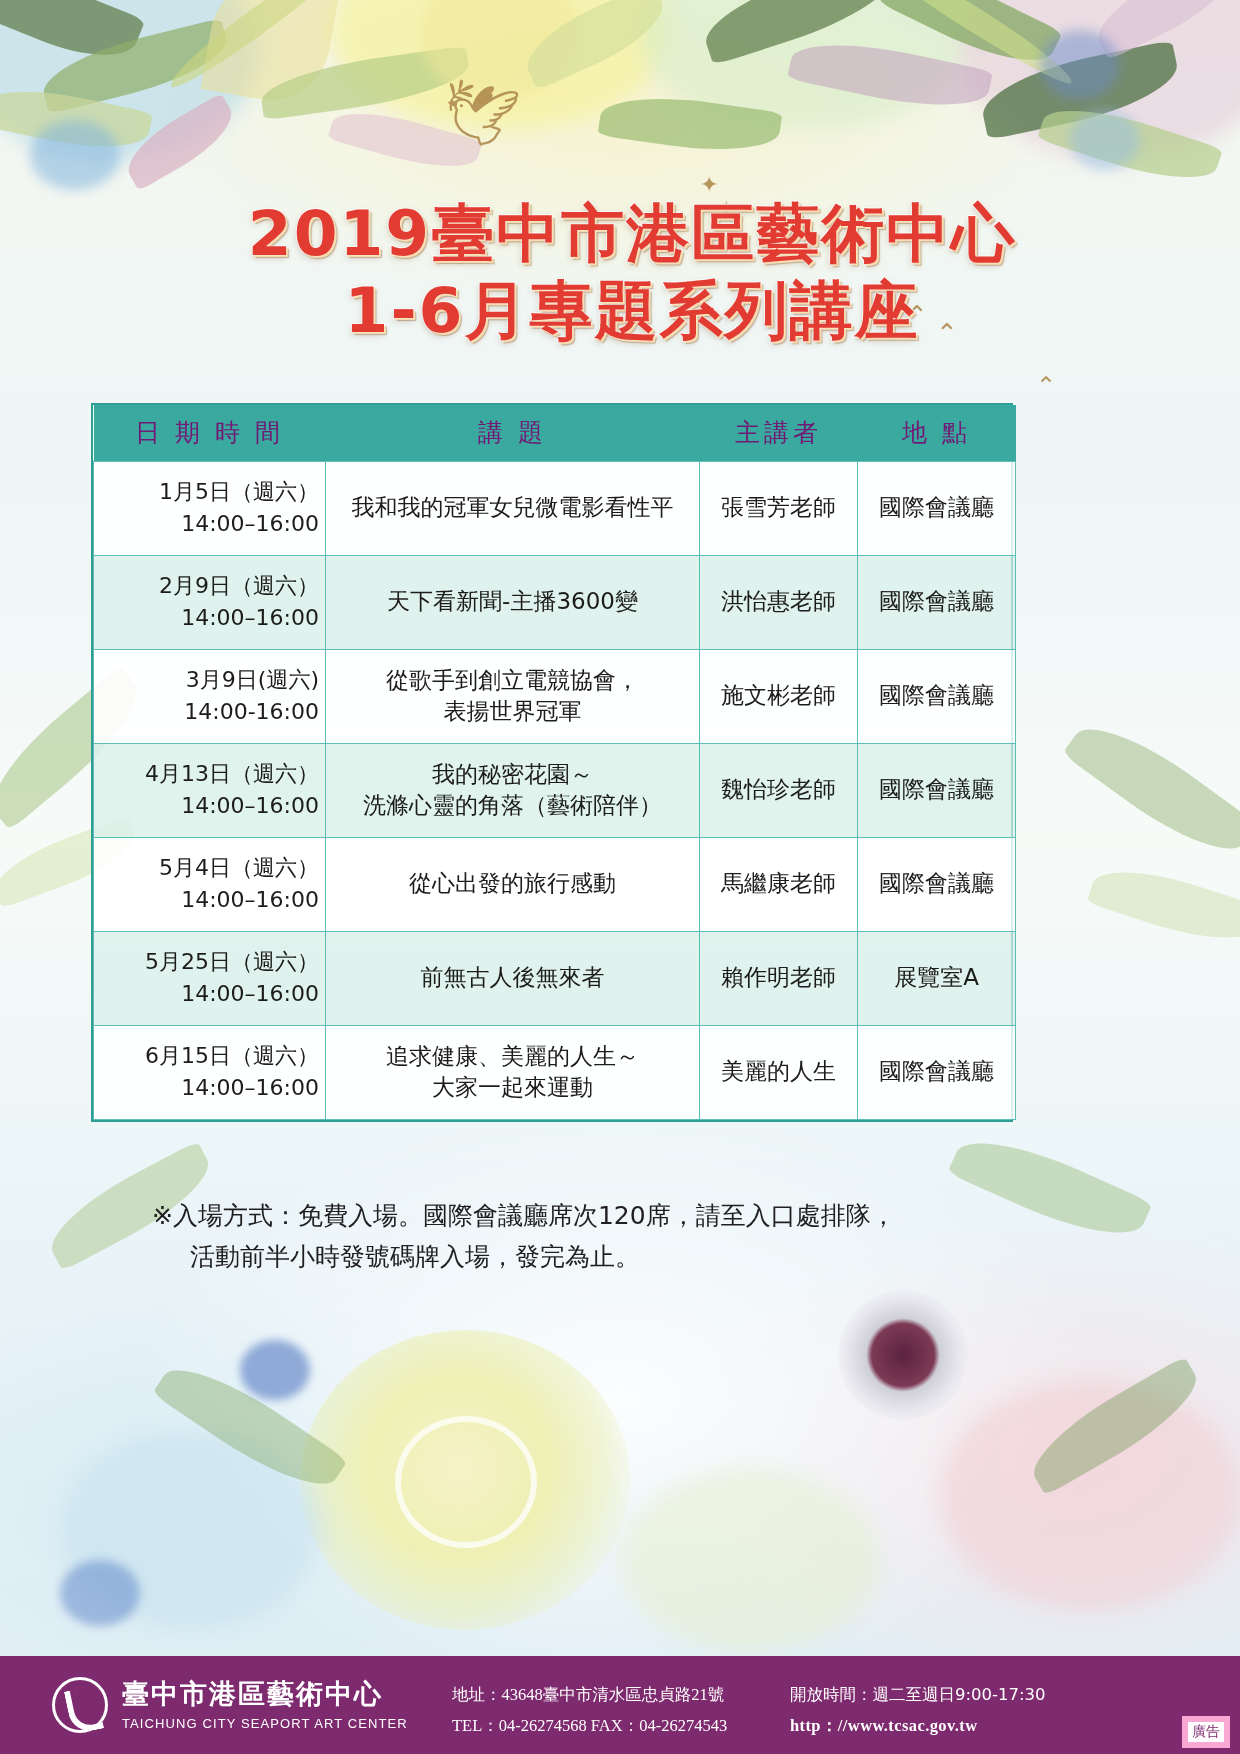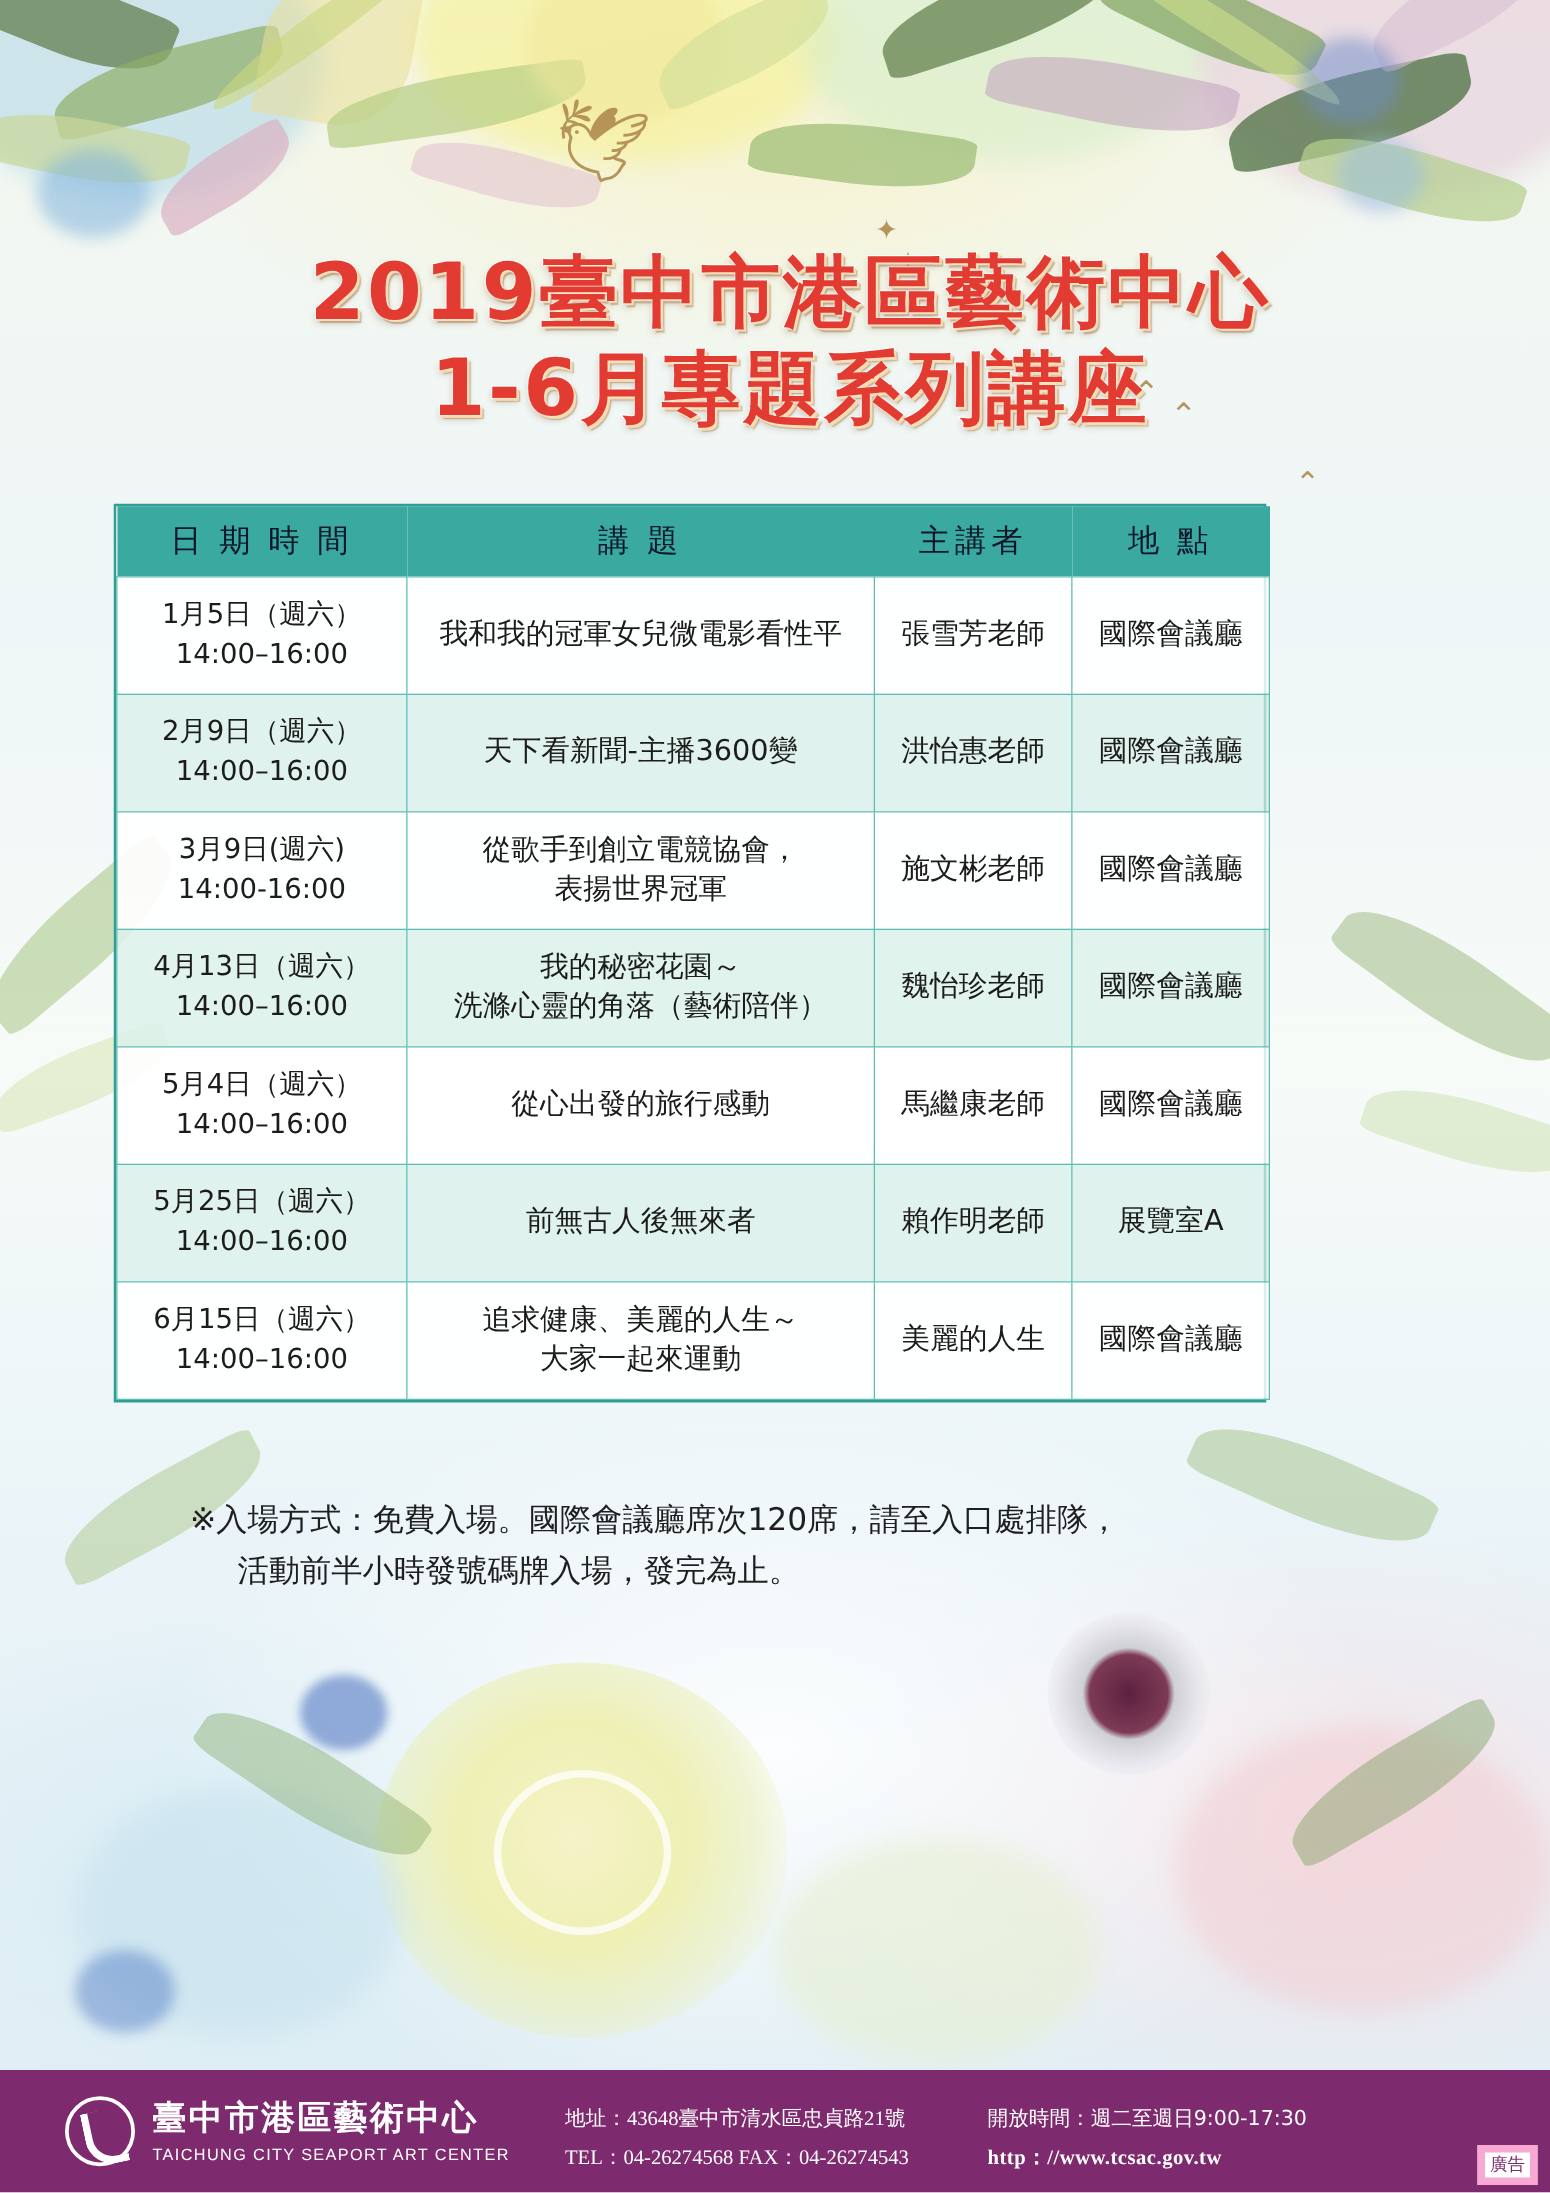--- a/index.html
+++ b/index.html
@@ -80,41 +80,41 @@
   .table-box {
     position: absolute;
     left: 91px; top: 403px;
     width: 922px;
     border: 2px solid #2f9e95;
     background: rgba(255,255,255,0.55);
   }
   table { width: 100%; border-collapse: collapse; table-layout: fixed; }
   thead th {
     background: #3aa99f;
-    color: #0f172a;
+    color: #701a75;
     font-size: 25px;
     font-weight: normal;
     letter-spacing: 4px;
     height: 56px;
     text-align: center;
-    font-family: Liberation Serif, serif;
+    font-family: Liberation Sans, sans-serif;
   }
   tbody td {
     border: 1px solid #5cbdb4;
     text-align: center;
     font-size: 23px;
     color: #1c1c1c;
     font-family: "DejaVu Sans", sans-serif;
     padding: 10px 6px;
     line-height: 1.35;
     height: 94px;
   }
   tbody tr:nth-child(odd) td { background: rgba(255,255,255,0.82); }
   tbody tr:nth-child(even) td { background: rgba(213,238,231,0.72); }
-  td.date { font-size: 22px; line-height: 1.45; }
+  td.date { font-size: 22px; line-height: 1.45; text-align: right; }
   td.date .d1 { display: block; }
   td.date .d2 { display: block; }
   col.c-date  { width: 232px; }
   col.c-topic { width: 374px; }
   col.c-spk   { width: 158px; }
   col.c-place { width: 158px; }
 
   
   .notes {
     position: absolute;

